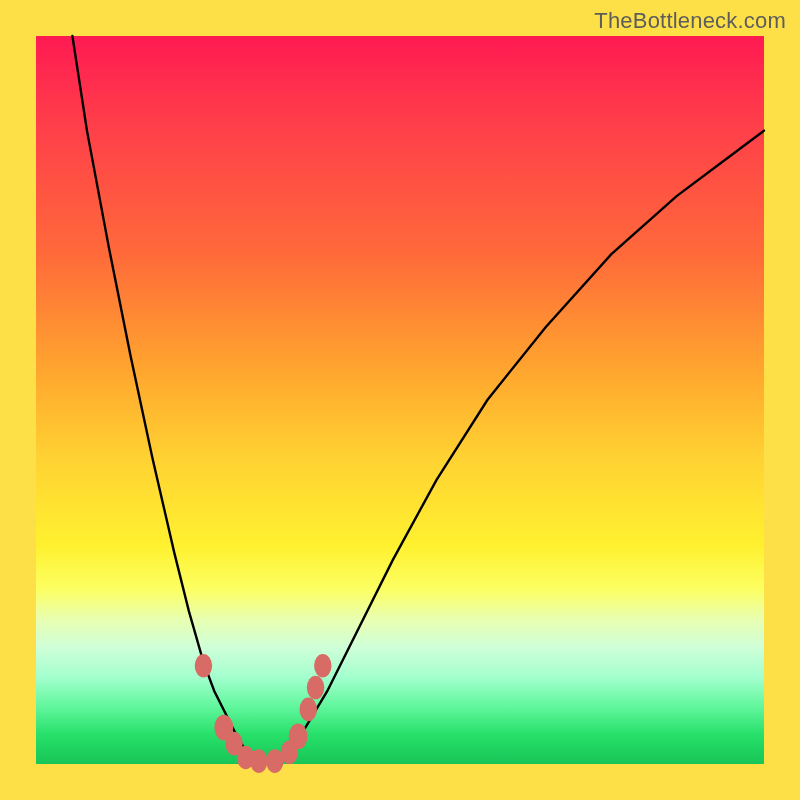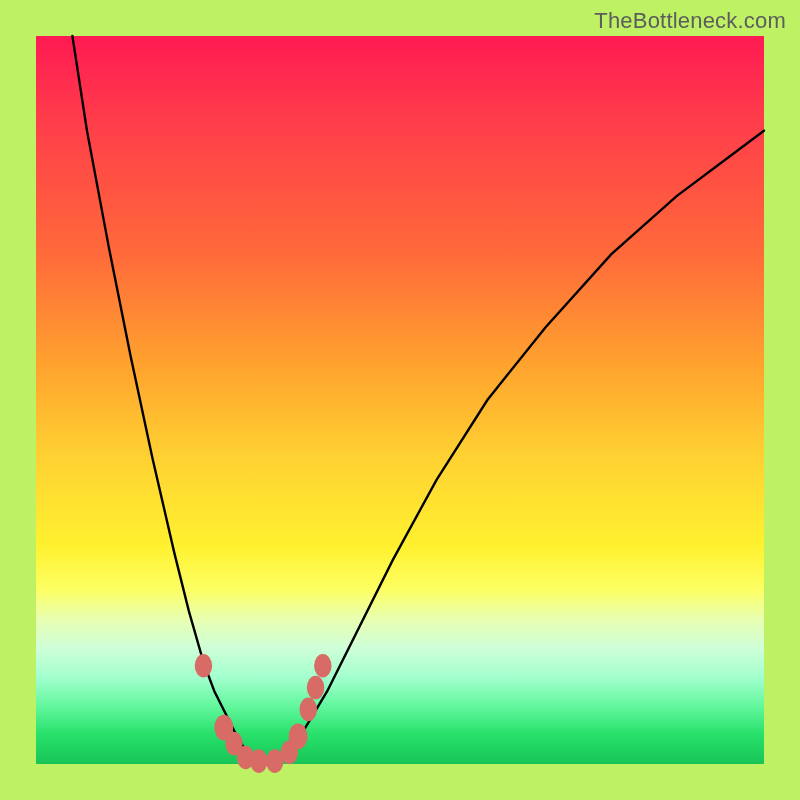--- a/index.html
+++ b/index.html
@@ -10,21 +10,21 @@
     background: #000;
     overflow: hidden;
     font-family: Arial, Helvetica, sans-serif;
   }
   .frame {
     position: absolute;
     top: 0;
     left: 0;
     width: 800px;
     height: 800px;
-    background: #bef264;
+    background: #fde047;
   }
   .plot {
     position: absolute;
     top: 36px;
     left: 36px;
     width: 728px;
     height: 728px;
     background: linear-gradient(
       to bottom,
       #ff1a52 0%,

